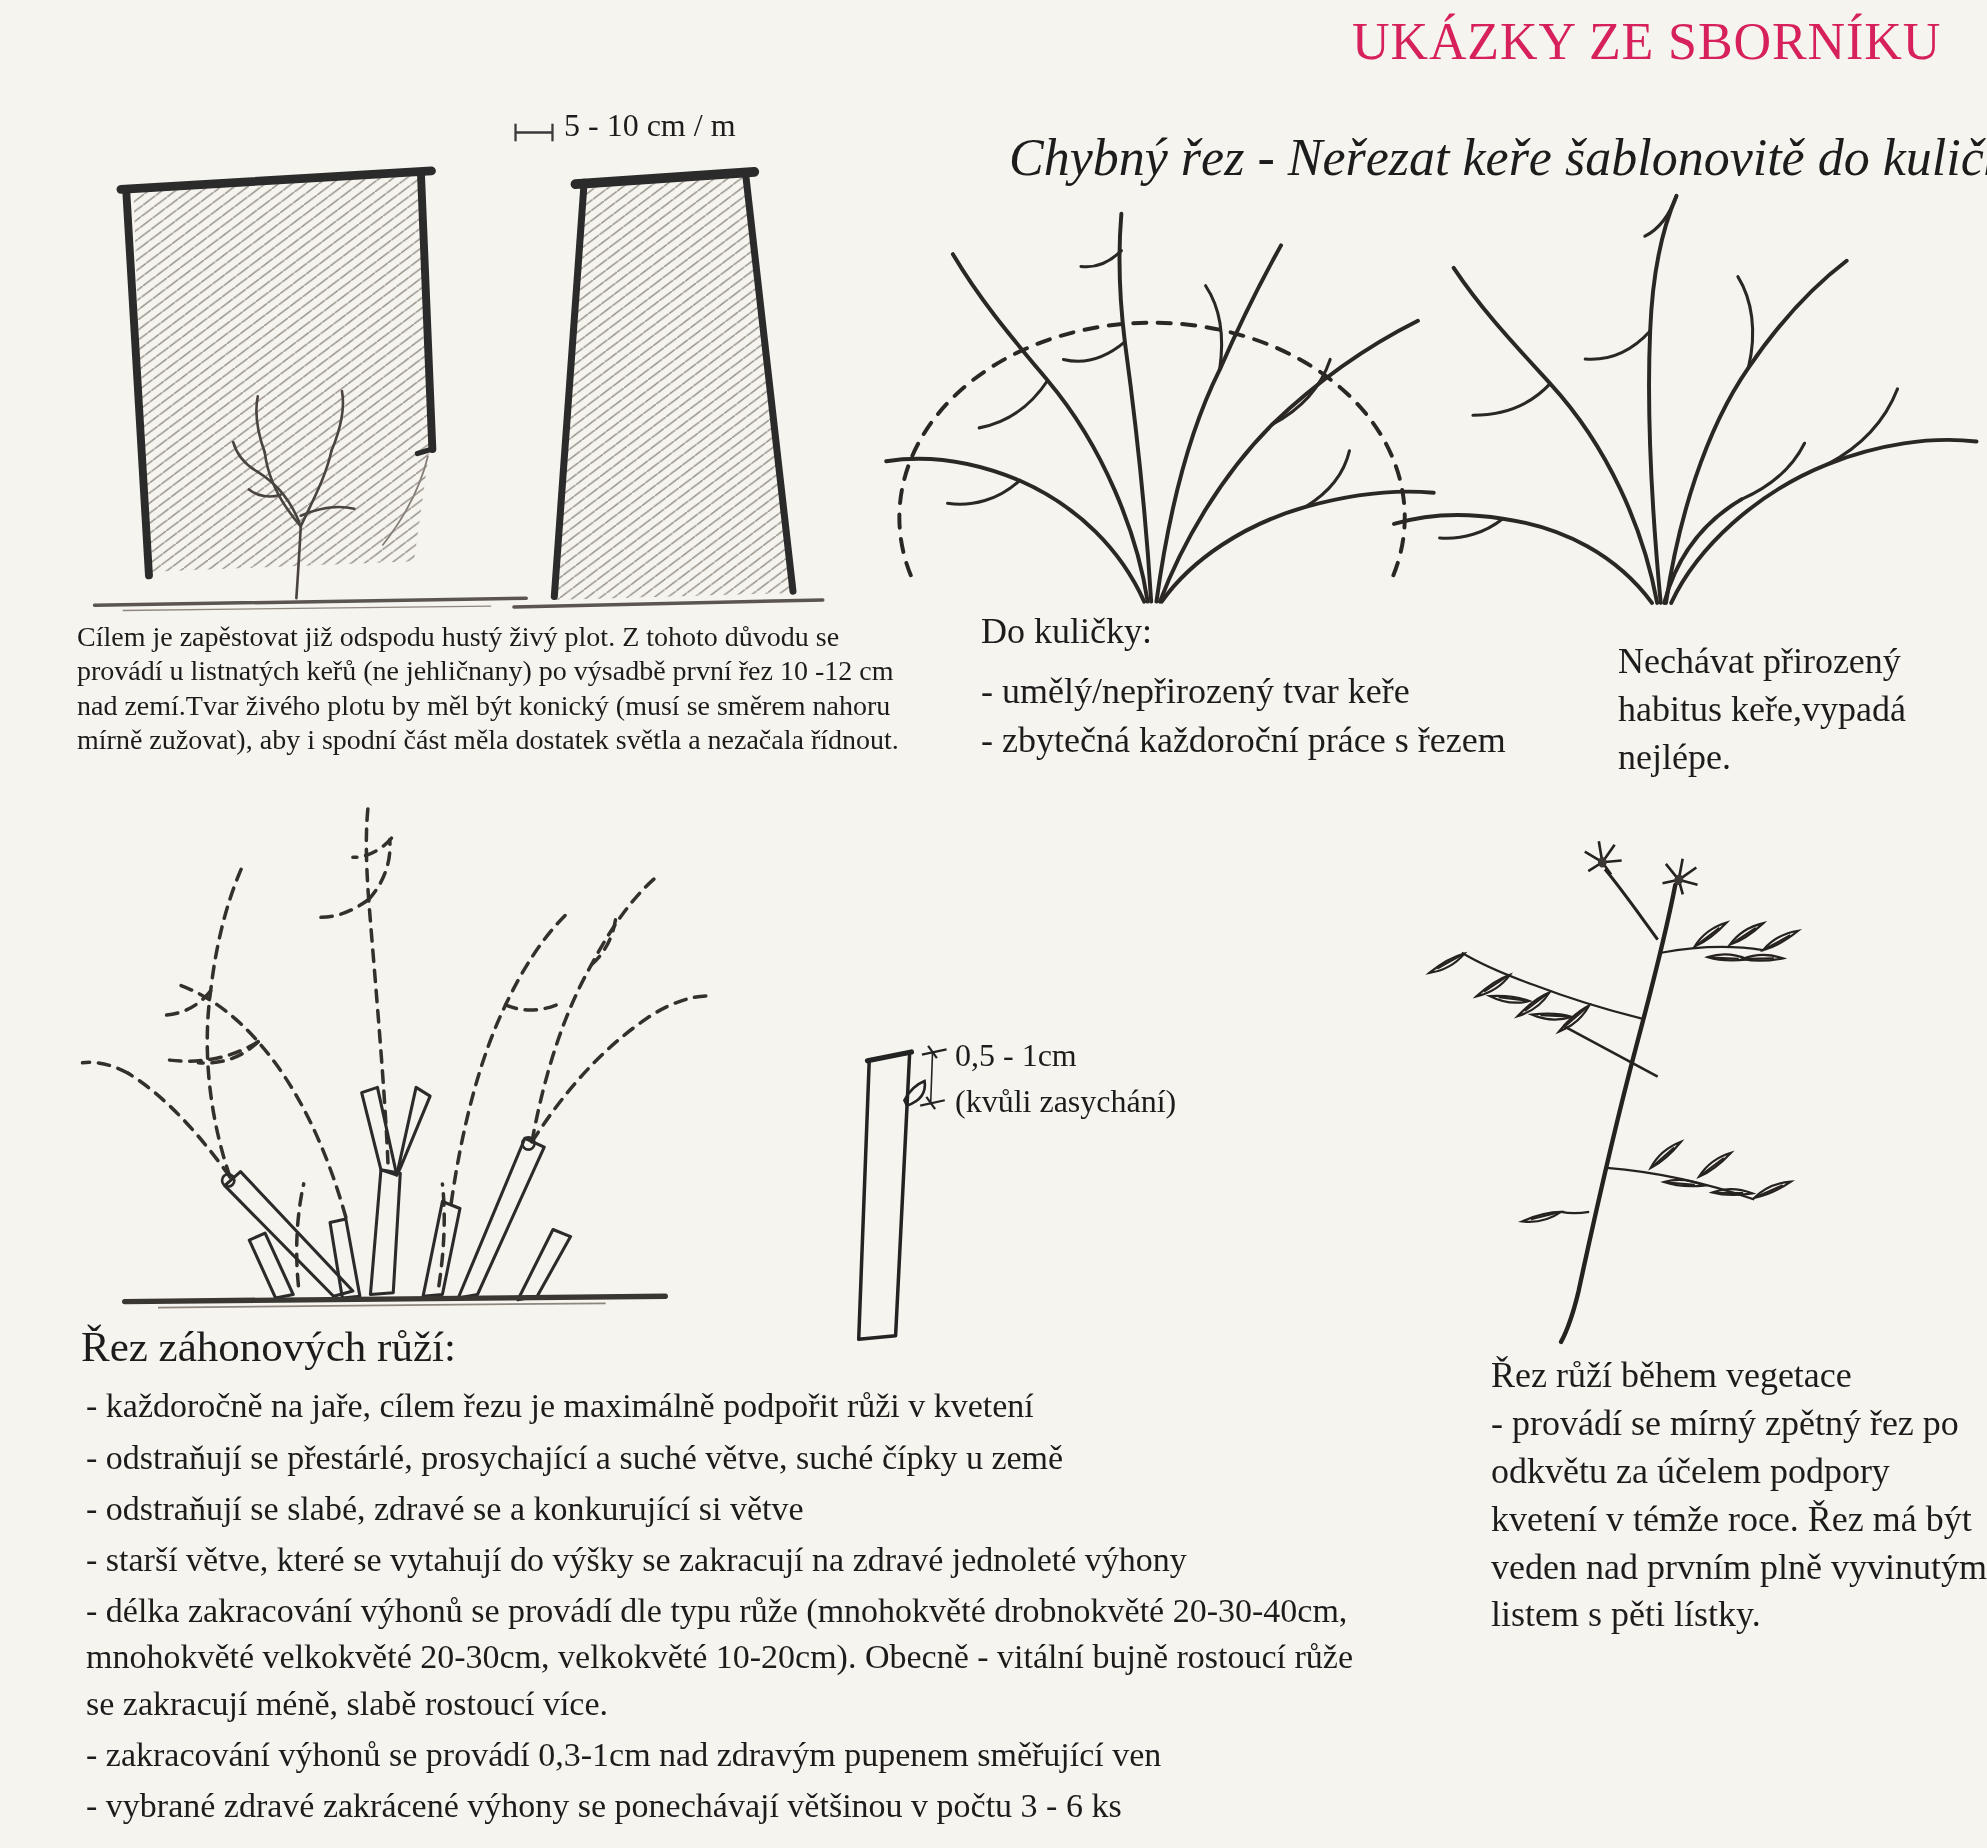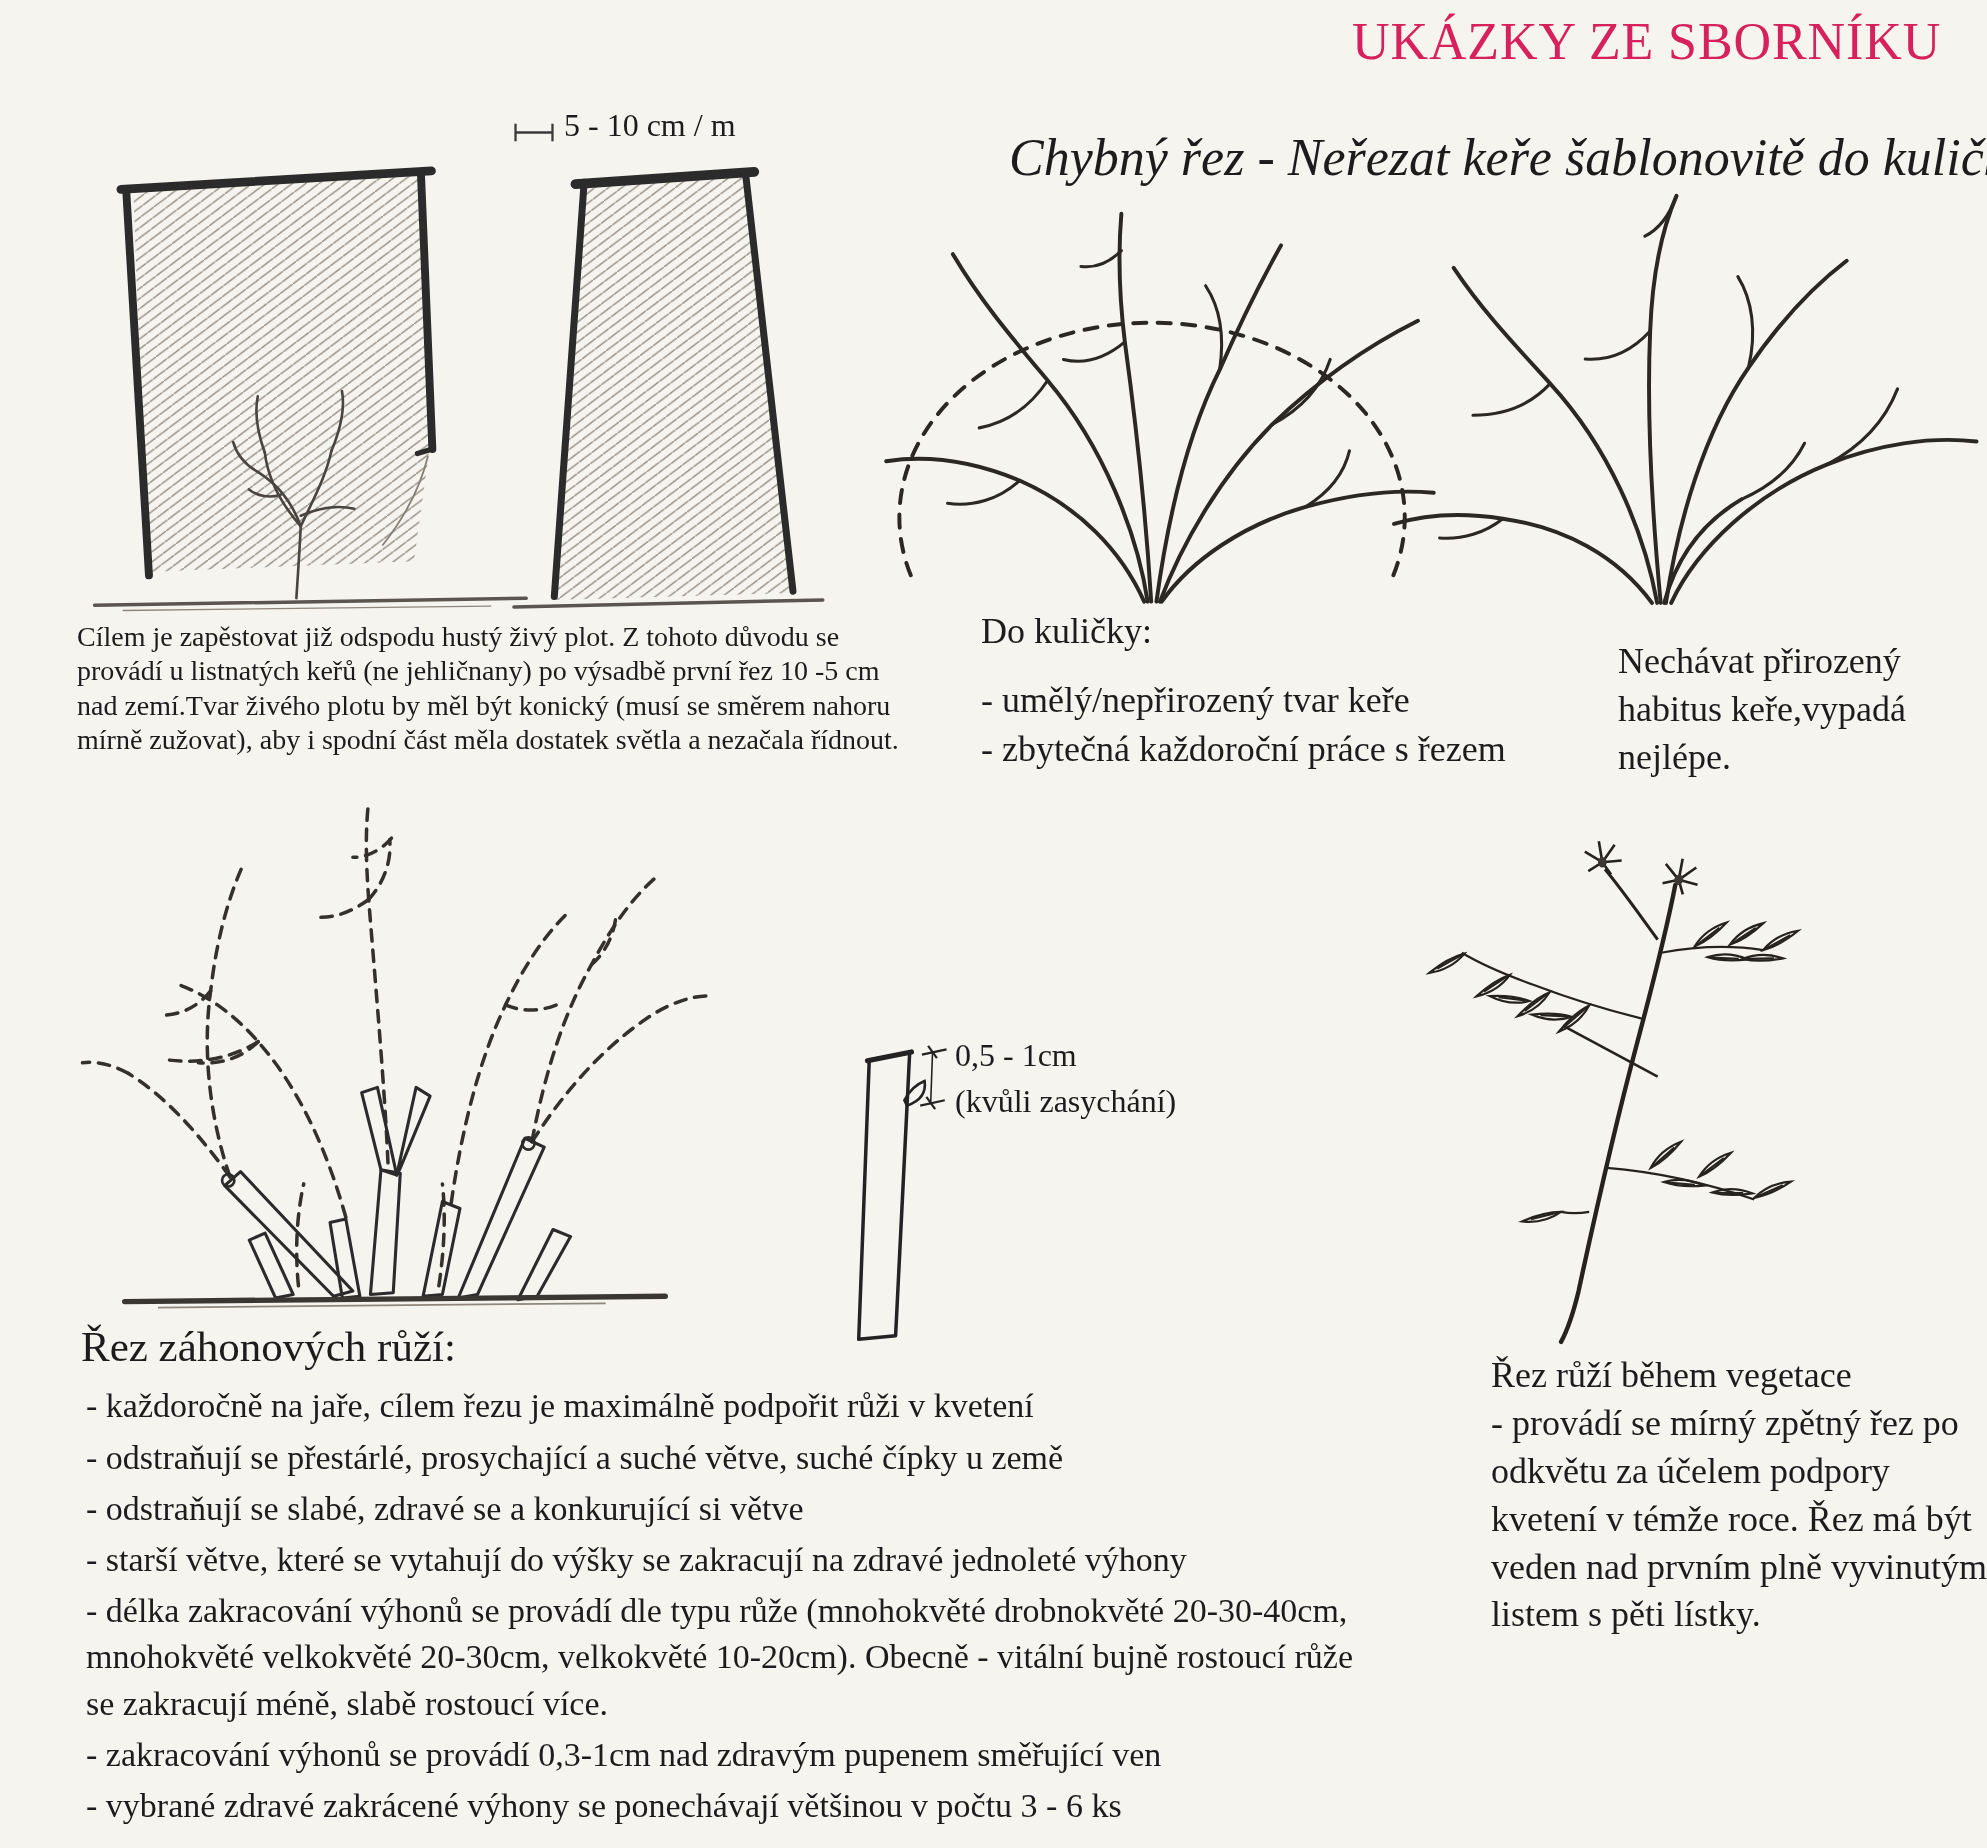--- a/index.html
+++ b/index.html
@@ -11,21 +11,21 @@
     color:var(--ink);
     overflow:hidden;
   }
   .abs{position:absolute;}
   .title-left{left:97px; top:40px; font-size:41px; letter-spacing:0.9px;}
   .title-right{left:1352px; top:12.3px; font-size:52px; color:var(--accent); letter-spacing:0.9px; white-space:nowrap;}
   .subtitle{left:1009px; top:128px; width:976px; text-align:center; font-size:52px; white-space:nowrap;font-style:italic;}
   .measure-label{left:564px; top:107px; font-size:32px; white-space:nowrap;}
   .hedge-caption{left:77px; top:620px; width:825px; font-size:28px; line-height:1.23; text-align:left;}
   .ball-block{left:981px; top:607px; width:614px; font-size:36px; line-height:1.38;}
-  .ball-heading{margin-bottom:19px;}
+  .ball-heading{margin-bottom:10px;}
   .natural-habit{left:1618px; top:614px; width:369px; font-size:36px; line-height:1.33;margin-top:24px;}
   .cut-labels{left:955px; top:1032px; font-size:32px; line-height:1.45;}
   .roses-block{left:81px; top:1322px; width:1312px;}
   .roses-heading{font-size:43px; margin:0 0 12.3px 0;}
   .roses-item{font-size:34px; line-height:1.36; margin:5px;}
   .veg-block{left:1491px; top:1352px; width:496px; font-size:36px; line-height:1.33;}
   svg{display:block; overflow:visible;}
   .drawing path, .drawing polyline{fill:none;}
 </style>
 </head>
@@ -126,21 +126,21 @@
         <path d="M300 172 C278 196 252 206 226 204"></path>
         <path d="M412 214 C422 172 416 136 400 110"></path>
         <path d="M502 324 C540 304 568 274 582 238"></path>
         <path d="M132 386 C112 402 86 410 60 408"></path>
         <path d="M330 18 C322 40 310 56 294 64"></path>
         <path d="M404 364 C436 350 462 328 476 300"></path>
       </g>
     </svg>
   </div>
 
-  <div class="abs hedge-caption">Cílem je zapěstovat již odspodu hustý živý plot. Z tohoto důvodu se provádí u listnatých keřů (ne jehličnany) po výsadbě první řez 10 -5 cm nad zemí.Tvar živého plotu by měl být konický (musí se směrem nahoru mírně zužovat), aby i spodní část měla dostatek světla a nezačala řídnout.</div>
+  <div class="abs hedge-caption">Cílem je zapěstovat již odspodu hustý živý plot. Z tohoto důvodu se provádí u listnatých keřů (ne jehličnany) po výsadbě první řez 10 -12 cm nad zemí.Tvar živého plotu by měl být konický (musí se směrem nahoru mírně zužovat), aby i spodní část měla dostatek světla a nezačala řídnout.</div>
 
   <div class="abs ball-block">
     <div class="ball-heading">Do kuličky:</div>
     <div>- umělý/nepřirozený tvar keře</div>
     <div>- zbytečná každoroční práce s řezem</div>
   </div>
 
   <div class="abs natural-habit">Nechávat přirozený habitus keře,vypadá nejlépe.</div>
 
   <div class="abs" style="left:79px; top:794px;">

